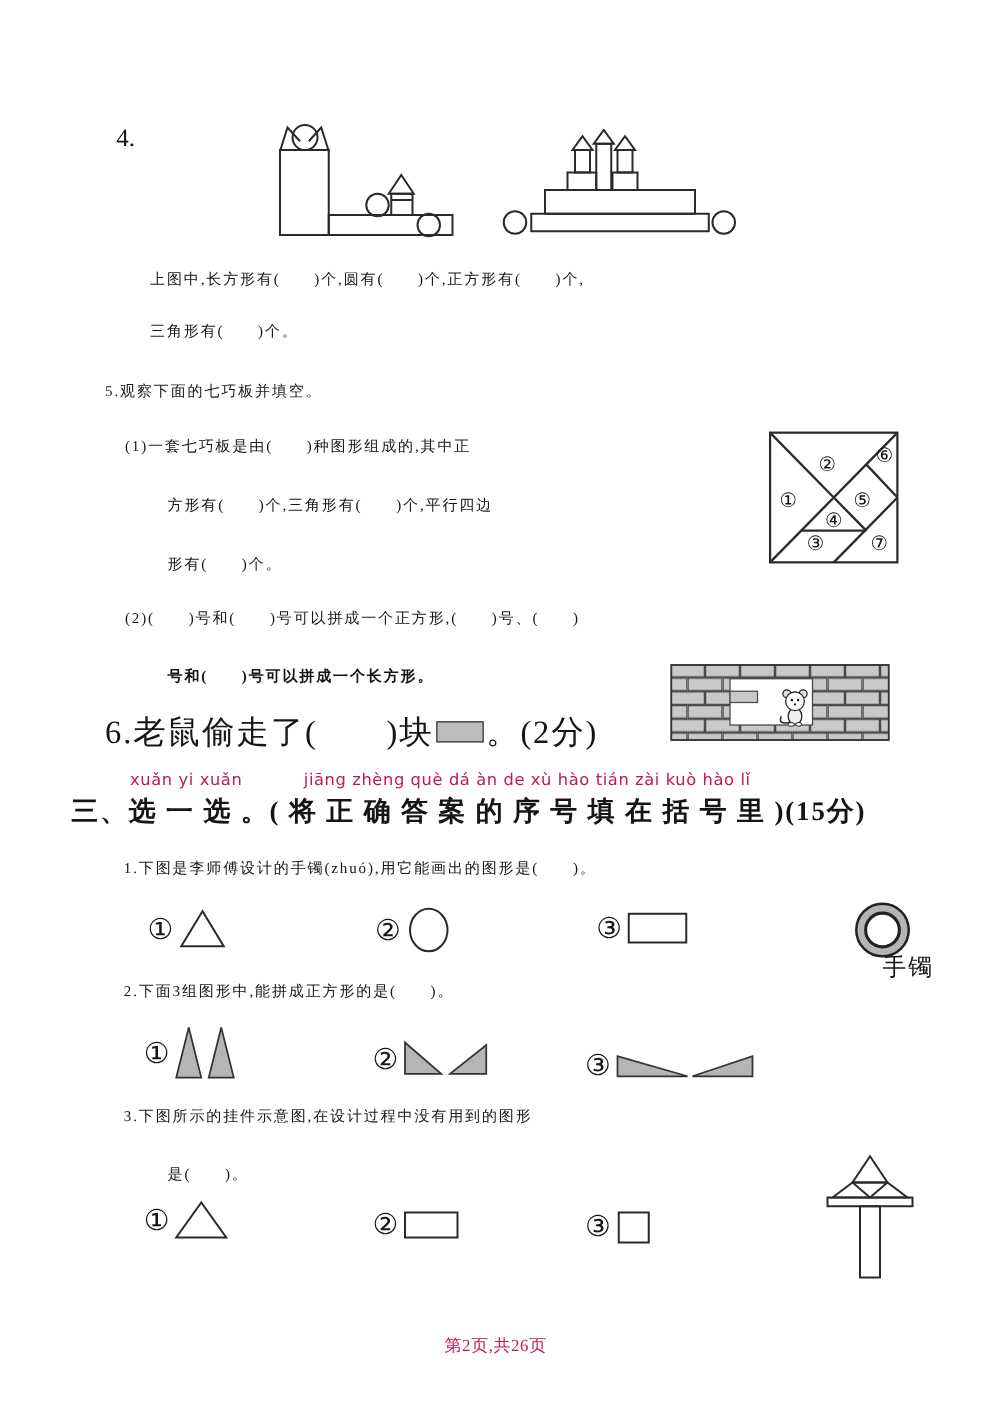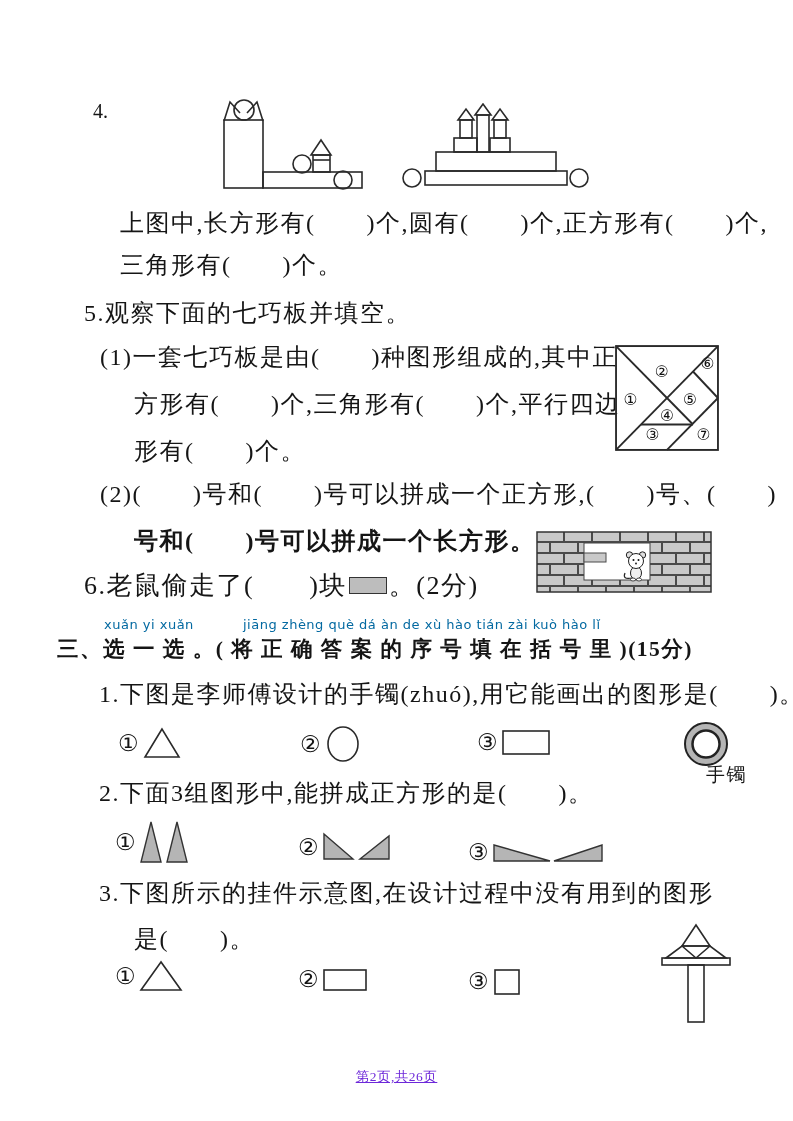--- a/index.html
+++ b/index.html
@@ -1,28 +1,28 @@
 <!DOCTYPE html>
 <html><head>
 <meta charset="utf-8">
 <style>
   html,body{margin:0;padding:0;background:#fff;}
   .page{position:relative;width:793px;height:1121px;background:#ffffff;overflow:hidden;
         font-family:"Liberation Serif","DejaVu Serif",serif;color:#151515;}
-  .line{position:absolute;white-space:nowrap;font-size:24px;letter-spacing:1.5px;line-height:26px;}
+  .line{position:absolute;white-space:nowrap;font-size:12px;letter-spacing:1.5px;line-height:26px;}
   .qnum{position:absolute;font-size:20px;}
   .pinyin{position:absolute;white-space:nowrap;font-family:"DejaVu Sans","Liberation Sans",sans-serif;
-          font-size:13px;color:#0369a1;letter-spacing:0.5px;}
+          font-size:13px;color:#be185d;letter-spacing:0.5px;}
   .heading{position:absolute;white-space:nowrap;font-size:21.5px;font-weight:bold;letter-spacing:1.5px;text-align:center;}
   .opt{position:absolute;display:flex;align-items:center;gap:3px;}
   .cnum{font-size:23px;line-height:1;}
   .svgfig{position:absolute;}
   .q6row{position:absolute;display:flex;align-items:center;font-size:26px;letter-spacing:1.5px;white-space:nowrap;}
   .grayrect{display:inline-block;width:36px;height:15px;background:#bdbdbd;border:1.6px solid #333;margin:0 2px;}
-  .footer{position:absolute;left:0;right:0;text-align:center;font-size:13.5px;letter-spacing:0.5px;color:#6d28d9;text-decoration:underline;}
+  .footer{position:absolute;left:0;right:0;text-align:center;font-size:13.5px;letter-spacing:0.5px;color:#be185d;}
   svg{display:block;}
 </style>
 </head>
 <body>
 
 <div class="page">
 
   <div class="qnum" style="left:93px;top:100px;">4.</div>
 
   <svg class="svgfig" style="left:218px;top:98px;" width="150" height="100" viewBox="0 0 150 100">

